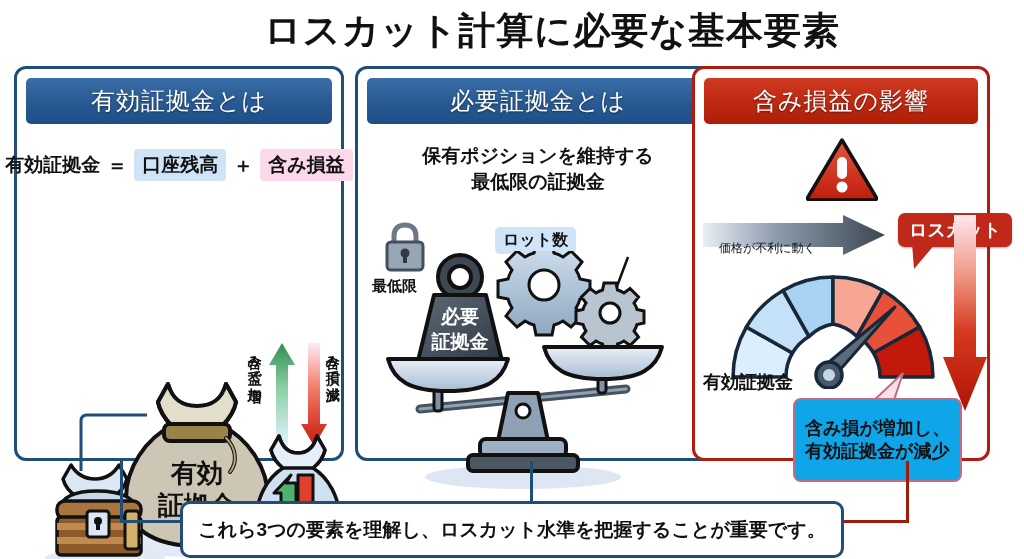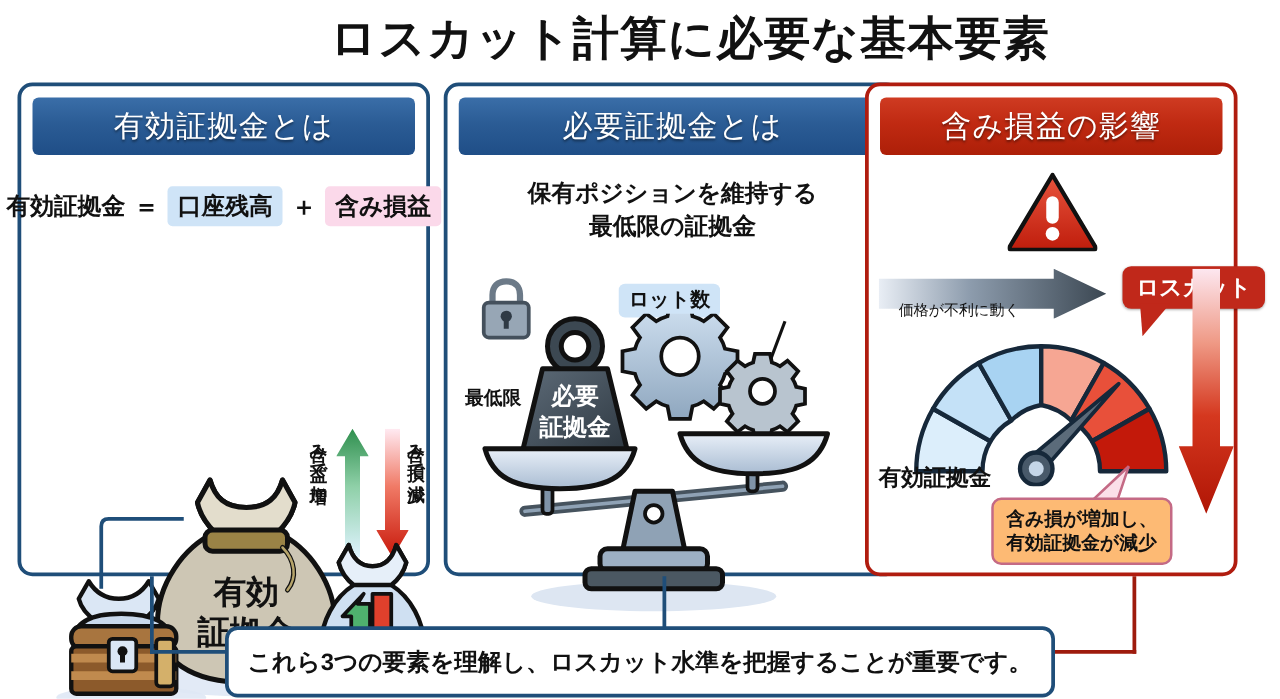--- a/index.html
+++ b/index.html
@@ -70,21 +70,21 @@
   .bag-small{position:absolute;left:236px;top:300px;width:88px;height:118px;}
 
   .shadow-ell{position:absolute;border-radius:50%;background:#dfe8f5;opacity:.9;}
 
   
   .sub-2line{
     position:absolute;left:0;right:0;top:12px;text-align:center;
     font-size:19px;font-weight:bold;color:#111;line-height:1.35;
   }
   .lock-wrap{position:absolute;left:24px;top:90px;width:46px;height:52px;}
-  #cap-min{position:absolute;left:14px;top:146px;font-size:15px;font-weight:bold;color:#111;margin-top:32px;}
+  #cap-min{position:absolute;left:14px;top:146px;font-size:15px;font-weight:bold;color:#111;}
 
   .gear-label{
     position:absolute;background:#cfe4f7;border-radius:5px;padding:3px 8px;
     font-size:16px;font-weight:bold;color:#111;white-space:nowrap;
   }
   #lbl-lot{left:137px;top:96px;}
   #lbl-lev{left:232px;top:96px;}
 
   .scale-wrap{position:absolute;left:18px;top:120px;width:294px;height:240px;}
 
@@ -103,22 +103,22 @@
     box-shadow:0 1px 2px rgba(0,0,0,.3);
   }
   .losscut-tail{
     position:absolute;left:215px;top:112px;width:26px;height:26px;
   }
   .gauge-wrap{position:absolute;left:28px;top:118px;width:220px;height:140px;}
   #cap-equity3{position:absolute;left:8px;top:239px;font-size:18px;font-weight:bold;color:#111;white-space:nowrap;}
 
   .pink-callout{
     position:absolute;left:98px;top:267px;
-    background:#fdba74;border:2px solid #c46a85;border-radius:8px;
-    padding:6px 10px;font-size:15px;font-weight:bold;color:#111;line-height:1.28;
+    background:#0ea5e9;border:2px solid #c46a85;border-radius:8px;
+    padding:17px 10px;font-size:18px;font-weight:bold;color:#111;line-height:1.28;
     white-space:nowrap;
   }
   .big-down{position:absolute;left:248px;top:84px;width:44px;height:196px;}
   .conn-line-h{position:absolute;height:3px;}
   .conn-line-v{position:absolute;width:3px;}
   .blue-ln{background:#1f4e79;}
   .red-ln{background:#9e1b0d;}
 
   .bottom-banner{
     position:absolute;left:180px;top:501px;width:664px;height:57px;

